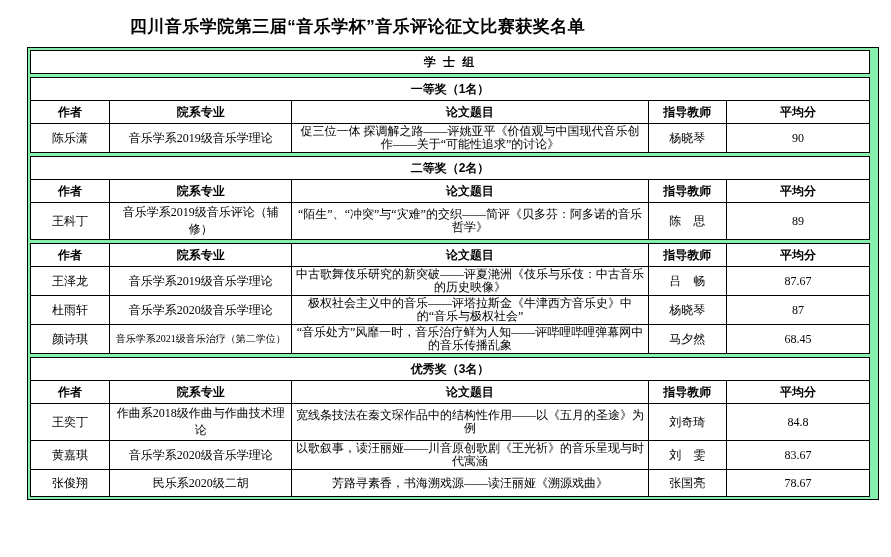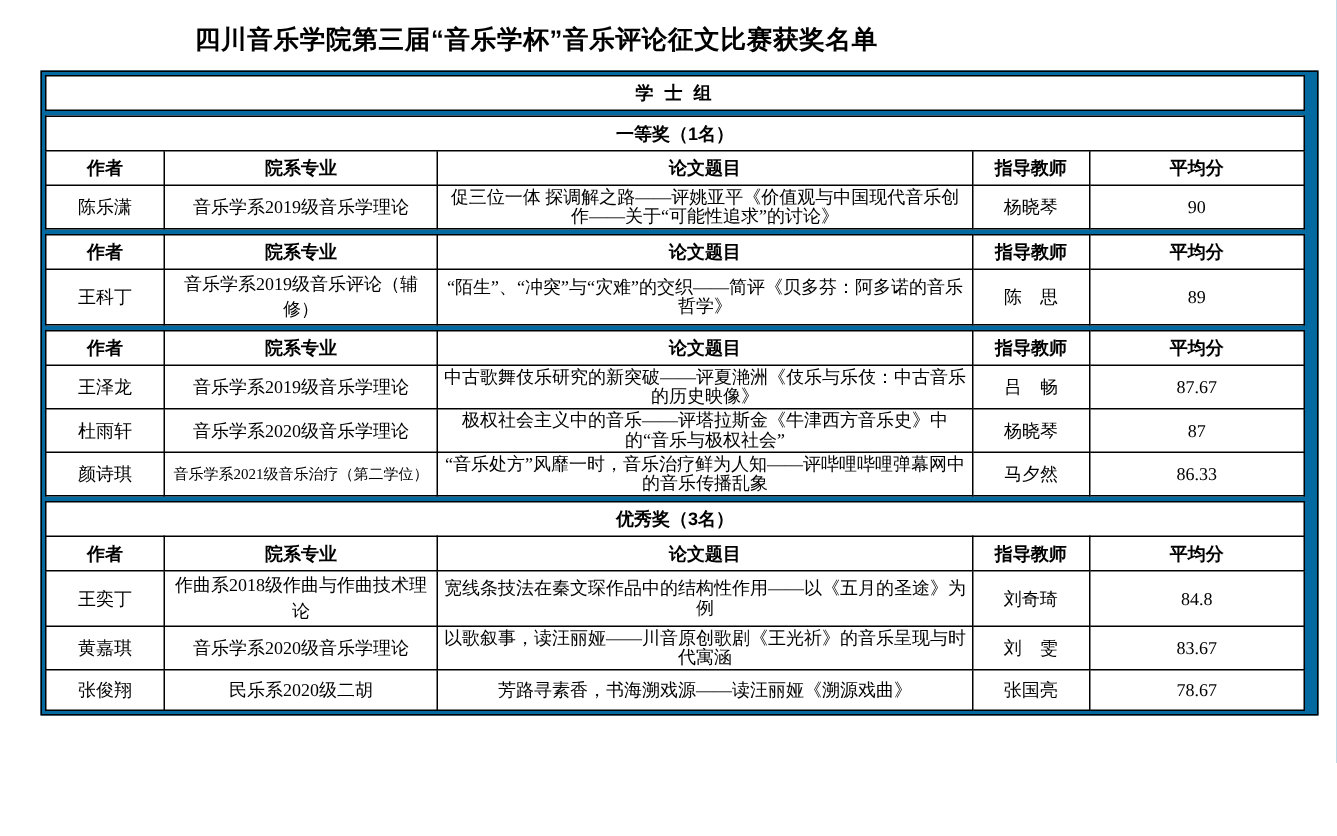--- a/index.html
+++ b/index.html
@@ -25,21 +25,21 @@
     font-size: 17px;
     font-weight: bold;
     letter-spacing: 0.5px;
     font-family: "Liberation Sans", "DejaVu Sans", sans-serif;
   }
   .table-outer {
     width: 846px;
     margin-left: 27px;
     border: 1px solid #000;
     padding: 2px;
-    background: #0369a1;
+    background: #86efac;
   }
   table.grid {
     border-collapse: collapse;
     table-layout: fixed;
     width: 840px;
     background: #fff;
   }
   table.grid + table.grid, table.grid.sec {
     margin-top: 3px;
   }
@@ -132,20 +132,23 @@
         <table class="grid sec">
           <colgroup>
             <col style="width: 79px;">
             <col style="width: 182px;">
             <col style="width: 356px;">
             <col style="width: 78px;">
             <col style="width: 143px;">
           </colgroup>
           <tbody>
             <tr>
+              <td colspan="5" class="section-title">二等奖（2名）</td>
+            </tr>
+            <tr>
               <td class="col-header">作者</td>
               <td class="col-header">院系专业</td>
               <td class="col-header">论文题目</td>
               <td class="col-header">指导教师</td>
               <td class="col-header">平均分</td>
             </tr>
             <tr>
               <td class="author-cell">王科丁</td>
               <td class="dept-cell">音乐学系2019级音乐评论（辅修）</td>
               <td class="essay-cell">“陌生”、“冲突”与“灾难”的交织——简评《贝多芬：阿多诺的音乐哲学》</td>
@@ -182,21 +185,21 @@
               <td class="dept-cell">音乐学系2020级音乐学理论</td>
               <td class="essay-cell">极权社会主义中的音乐——评塔拉斯金《牛津西方音乐史》中的“音乐与极权社会”</td>
               <td class="teacher-cell">杨晓琴</td>
               <td class="score-cell">87</td>
             </tr>
             <tr>
               <td class="author-cell">颜诗琪</td>
               <td class="dept-cell small">音乐学系2021级音乐治疗（第二学位）</td>
               <td class="essay-cell">“音乐处方”风靡一时，音乐治疗鲜为人知——评哔哩哔哩弹幕网中的音乐传播乱象</td>
               <td class="teacher-cell">马夕然</td>
-              <td class="score-cell">86.33</td>
+              <td class="score-cell">68.45</td>
             </tr>
           </tbody>
         </table>
         <table class="grid sec">
           <colgroup>
             <col style="width: 79px;">
             <col style="width: 182px;">
             <col style="width: 356px;">
             <col style="width: 78px;">
             <col style="width: 143px;">

